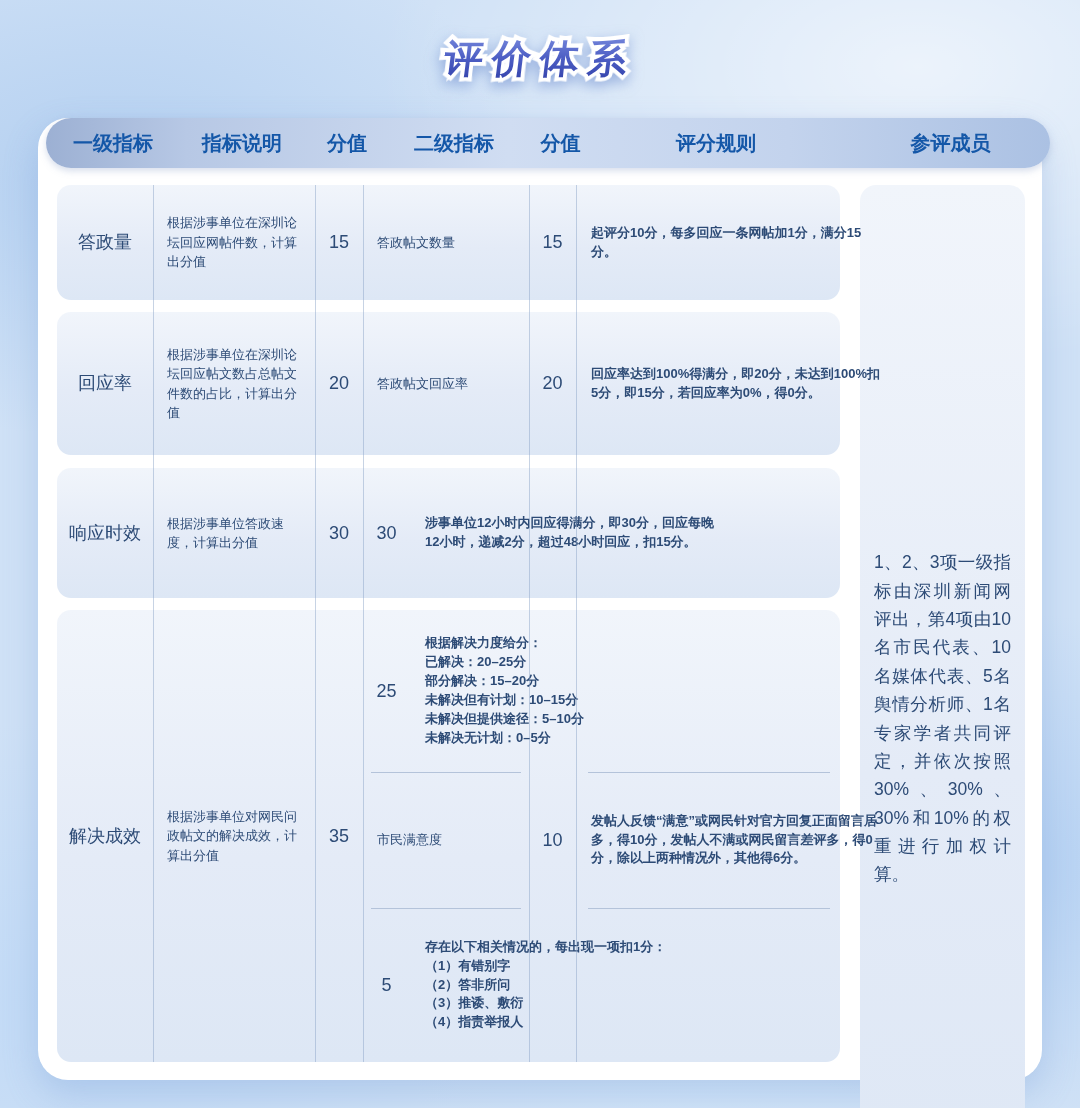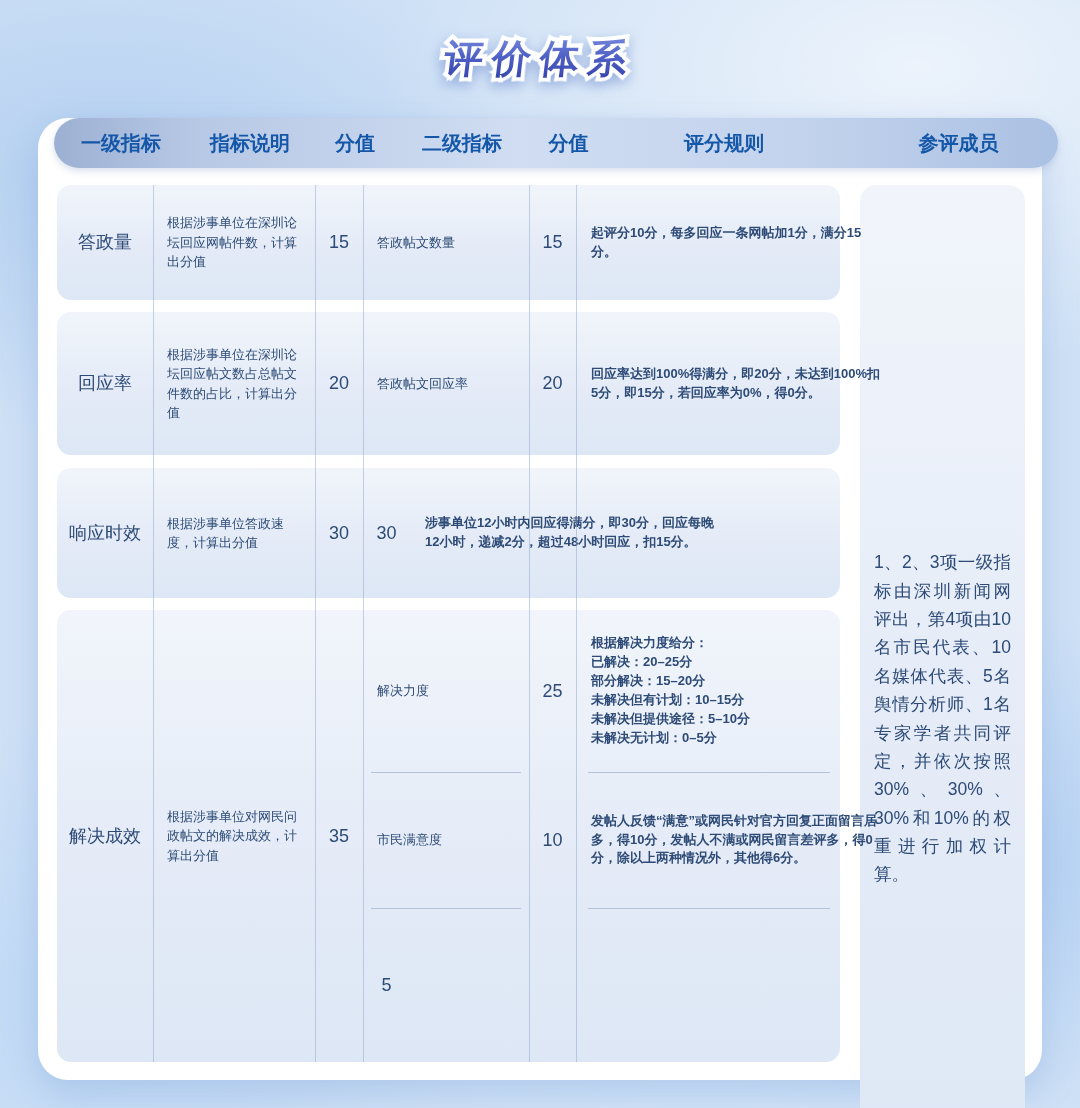--- a/index.html
+++ b/index.html
@@ -33,21 +33,21 @@
     -webkit-background-clip:text; background-clip:text; color:transparent;
   }
 
   
   .card {
     position:absolute; left:38px; top:118px; width:1004px; height:962px;
     background:#ffffff; border-radius:30px;
     box-shadow:0 14px 34px rgba(108,148,208,.30);
   }
   .header {
-    position:absolute; left:16px; top:0; width:100%; height:50px;
+    position:absolute; left:8px; top:0; width:100%; height:50px;
     border-radius:25px;
     background:linear-gradient(90deg,#9cb0d3 0%, #b7c8e5 14%, #d0ddf2 46%, #c3d3ed 74%, #abc1e3 100%);
     box-shadow:0 3px 7px rgba(140,160,200,.35);
     display:flex; align-items:center; padding:0 17px 0 19px;
   }
   .hcell {
     color:#1457a8; font-weight:bold; font-size:20px; text-align:center; flex:none;
   }
   .hc1{width:96px}.hc2{width:162px}.hc3{width:48px}.hc4{width:166px}
   .hc5{width:47px}.hc6{width:264px}.hgap{width:20px}.hc7{width:165px}
@@ -158,36 +158,40 @@
         <div class="cell c5">30</div>
         <div class="cell c6">涉事单位12小时内回应得满分，即30分，回应每晚12小时，递减2分，超过48小时回应，扣15分。</div>
       </div>
 
       <div class="row r4">
         <div class="cell c1">解决成效</div>
         <div class="cell c2">根据涉事单位对网民问政帖文的解决成效，计算出分值</div>
         <div class="cell c3">35</div>
         <div class="subcol">
           <div class="subrow sr1">
-            <div class="cell c4">解决力度</div>
             <div class="cell c5">25</div>
             <div class="cell c6">根据解决力度给分：
 已解决：20–25分
 部分解决：15–20分
 未解决但有计划：10–15分
 未解决但提供途径：5–10分
 未解决无计划：0–5分</div>
           </div>
           <div class="subrow sr2">
             <div class="cell c4">市民满意度</div>
             <div class="cell c5">10</div>
             <div class="cell c6">发帖人反馈“满意”或网民针对官方回复正面留言居多，得10分，发帖人不满或网民留言差评多，得0分，除以上两种情况外，其他得6分。</div>
           </div>
           <div class="subrow sr3">
             <div class="cell c5">5</div>
+            <div class="cell c6">存在以下相关情况的，每出现一项扣1分：
+（1）有错别字
+（2）答非所问
+（3）推诿、敷衍
+（4）指责举报人</div>
           </div>
         </div>
         <div class="hline hl-a4"></div>
         <div class="hline hl-a6"></div>
         <div class="hline hl-b4"></div>
         <div class="hline hl-b6"></div>
       </div>
 
     </div>
 

